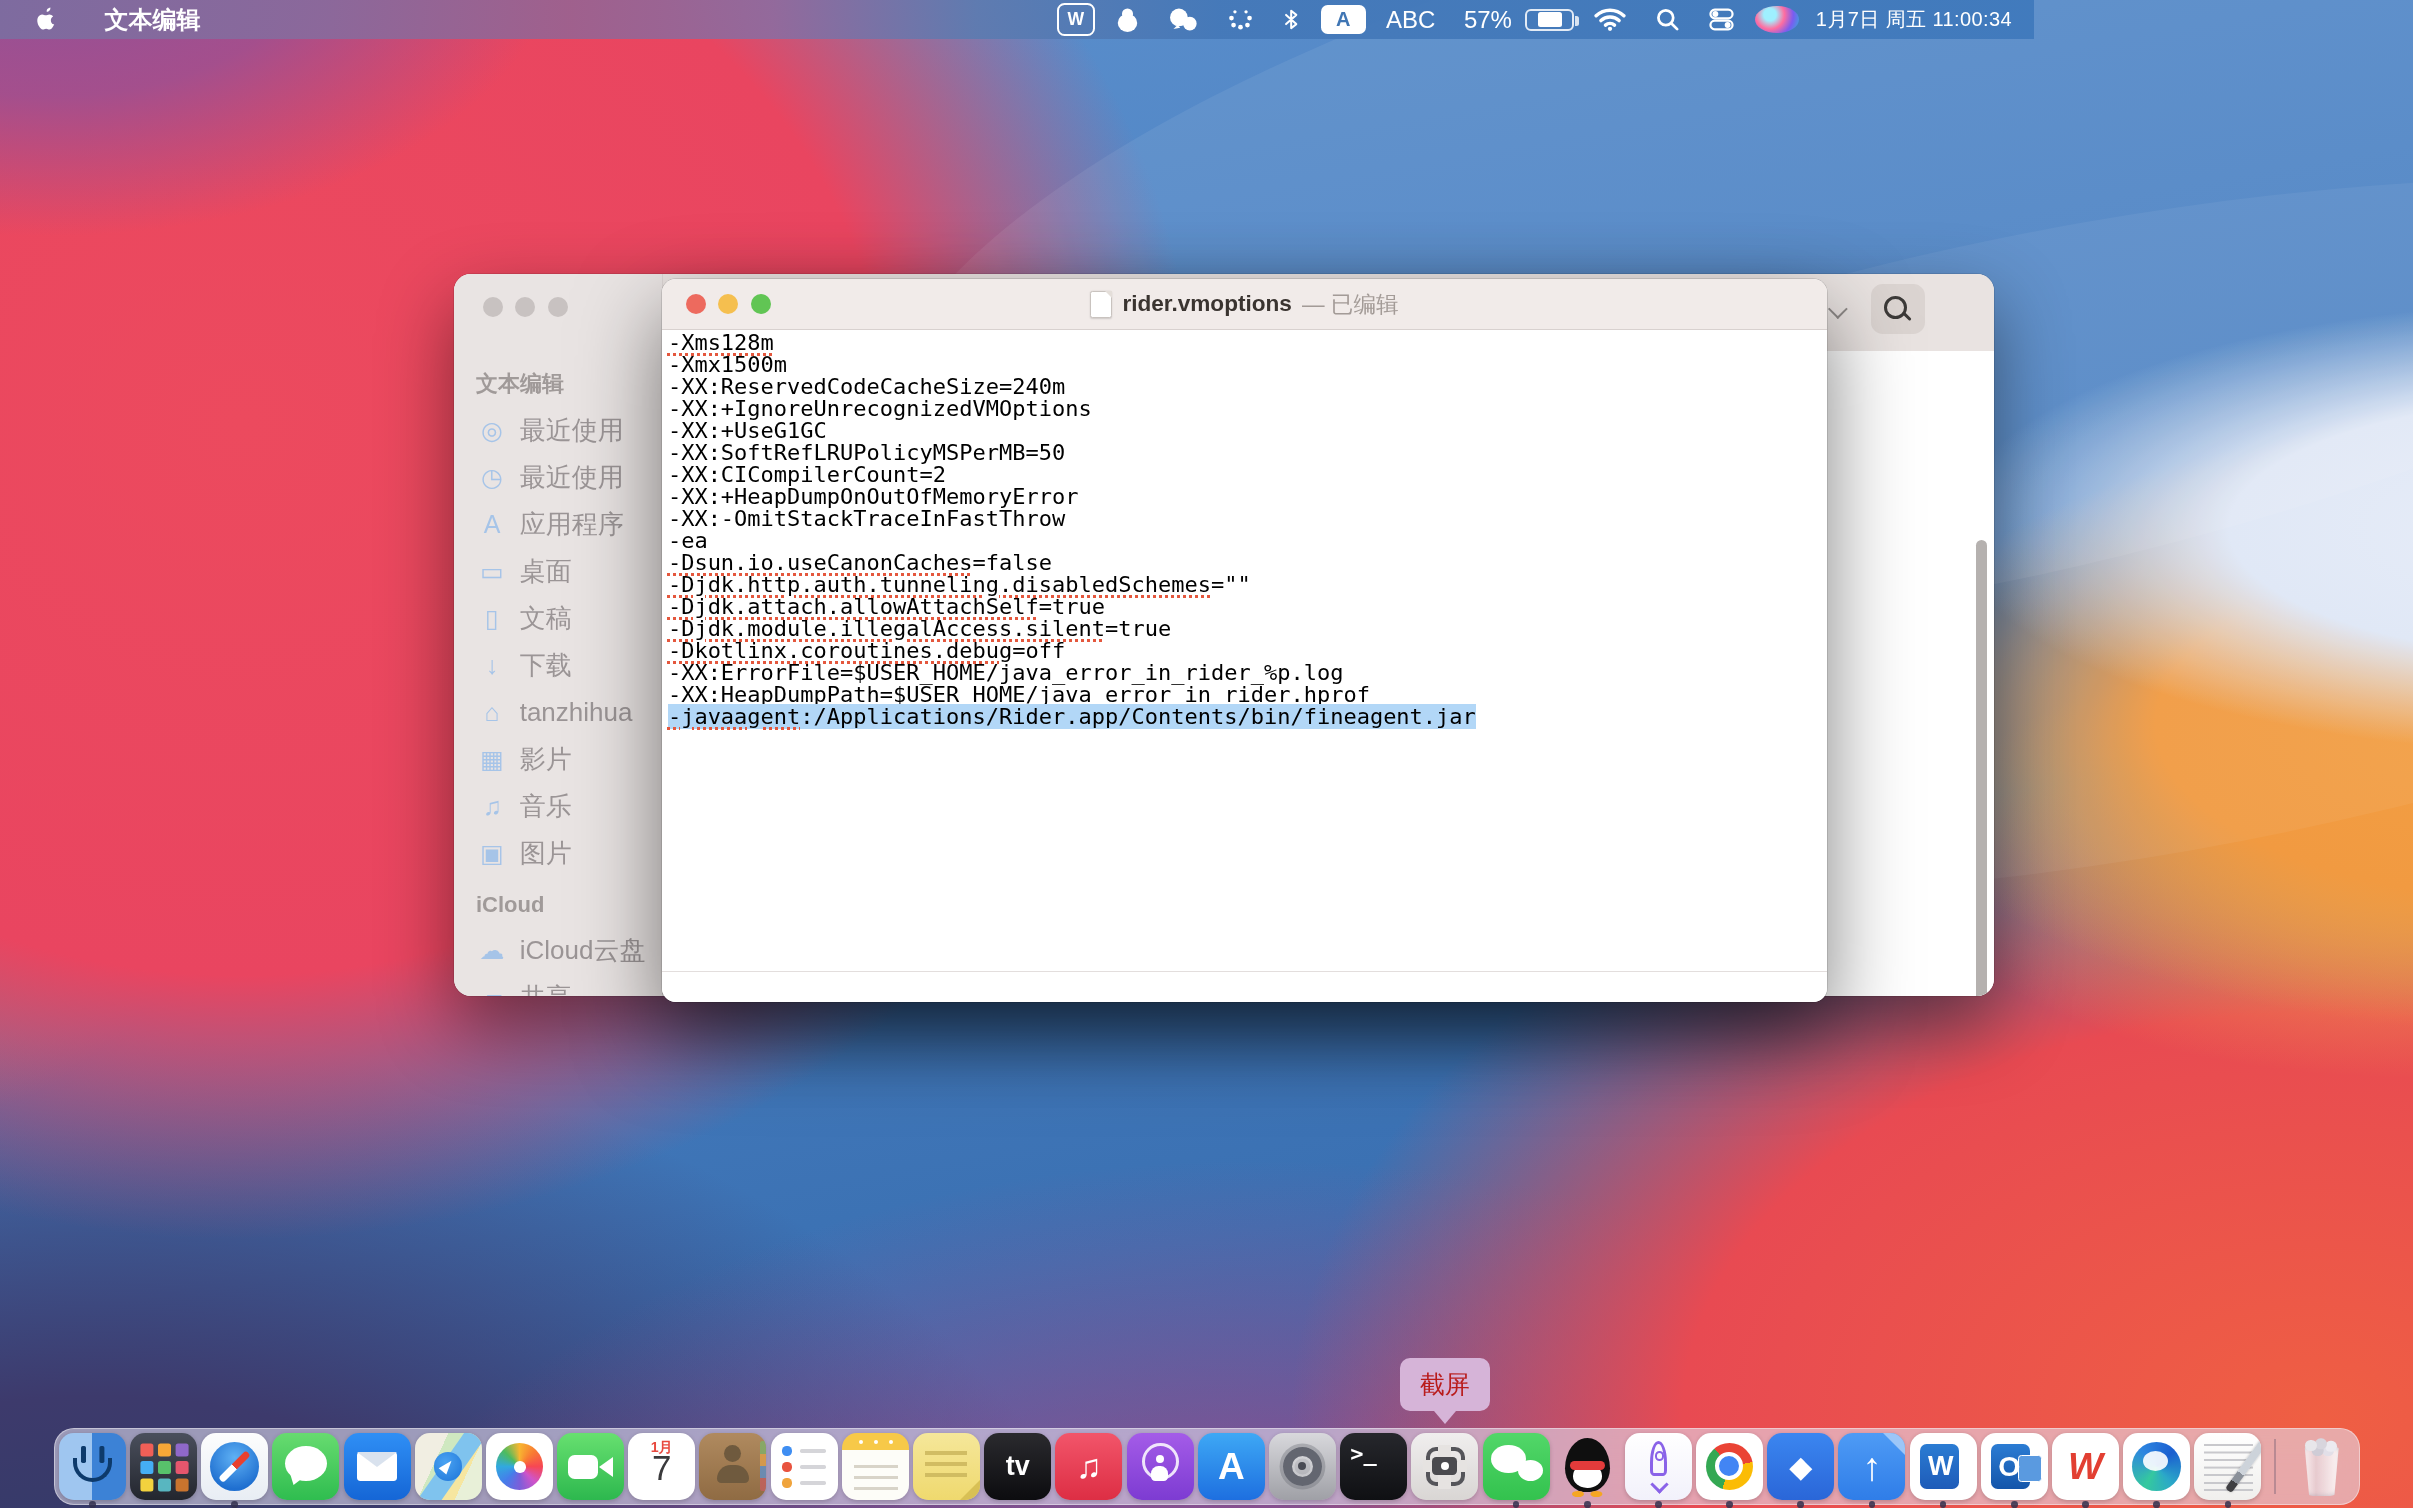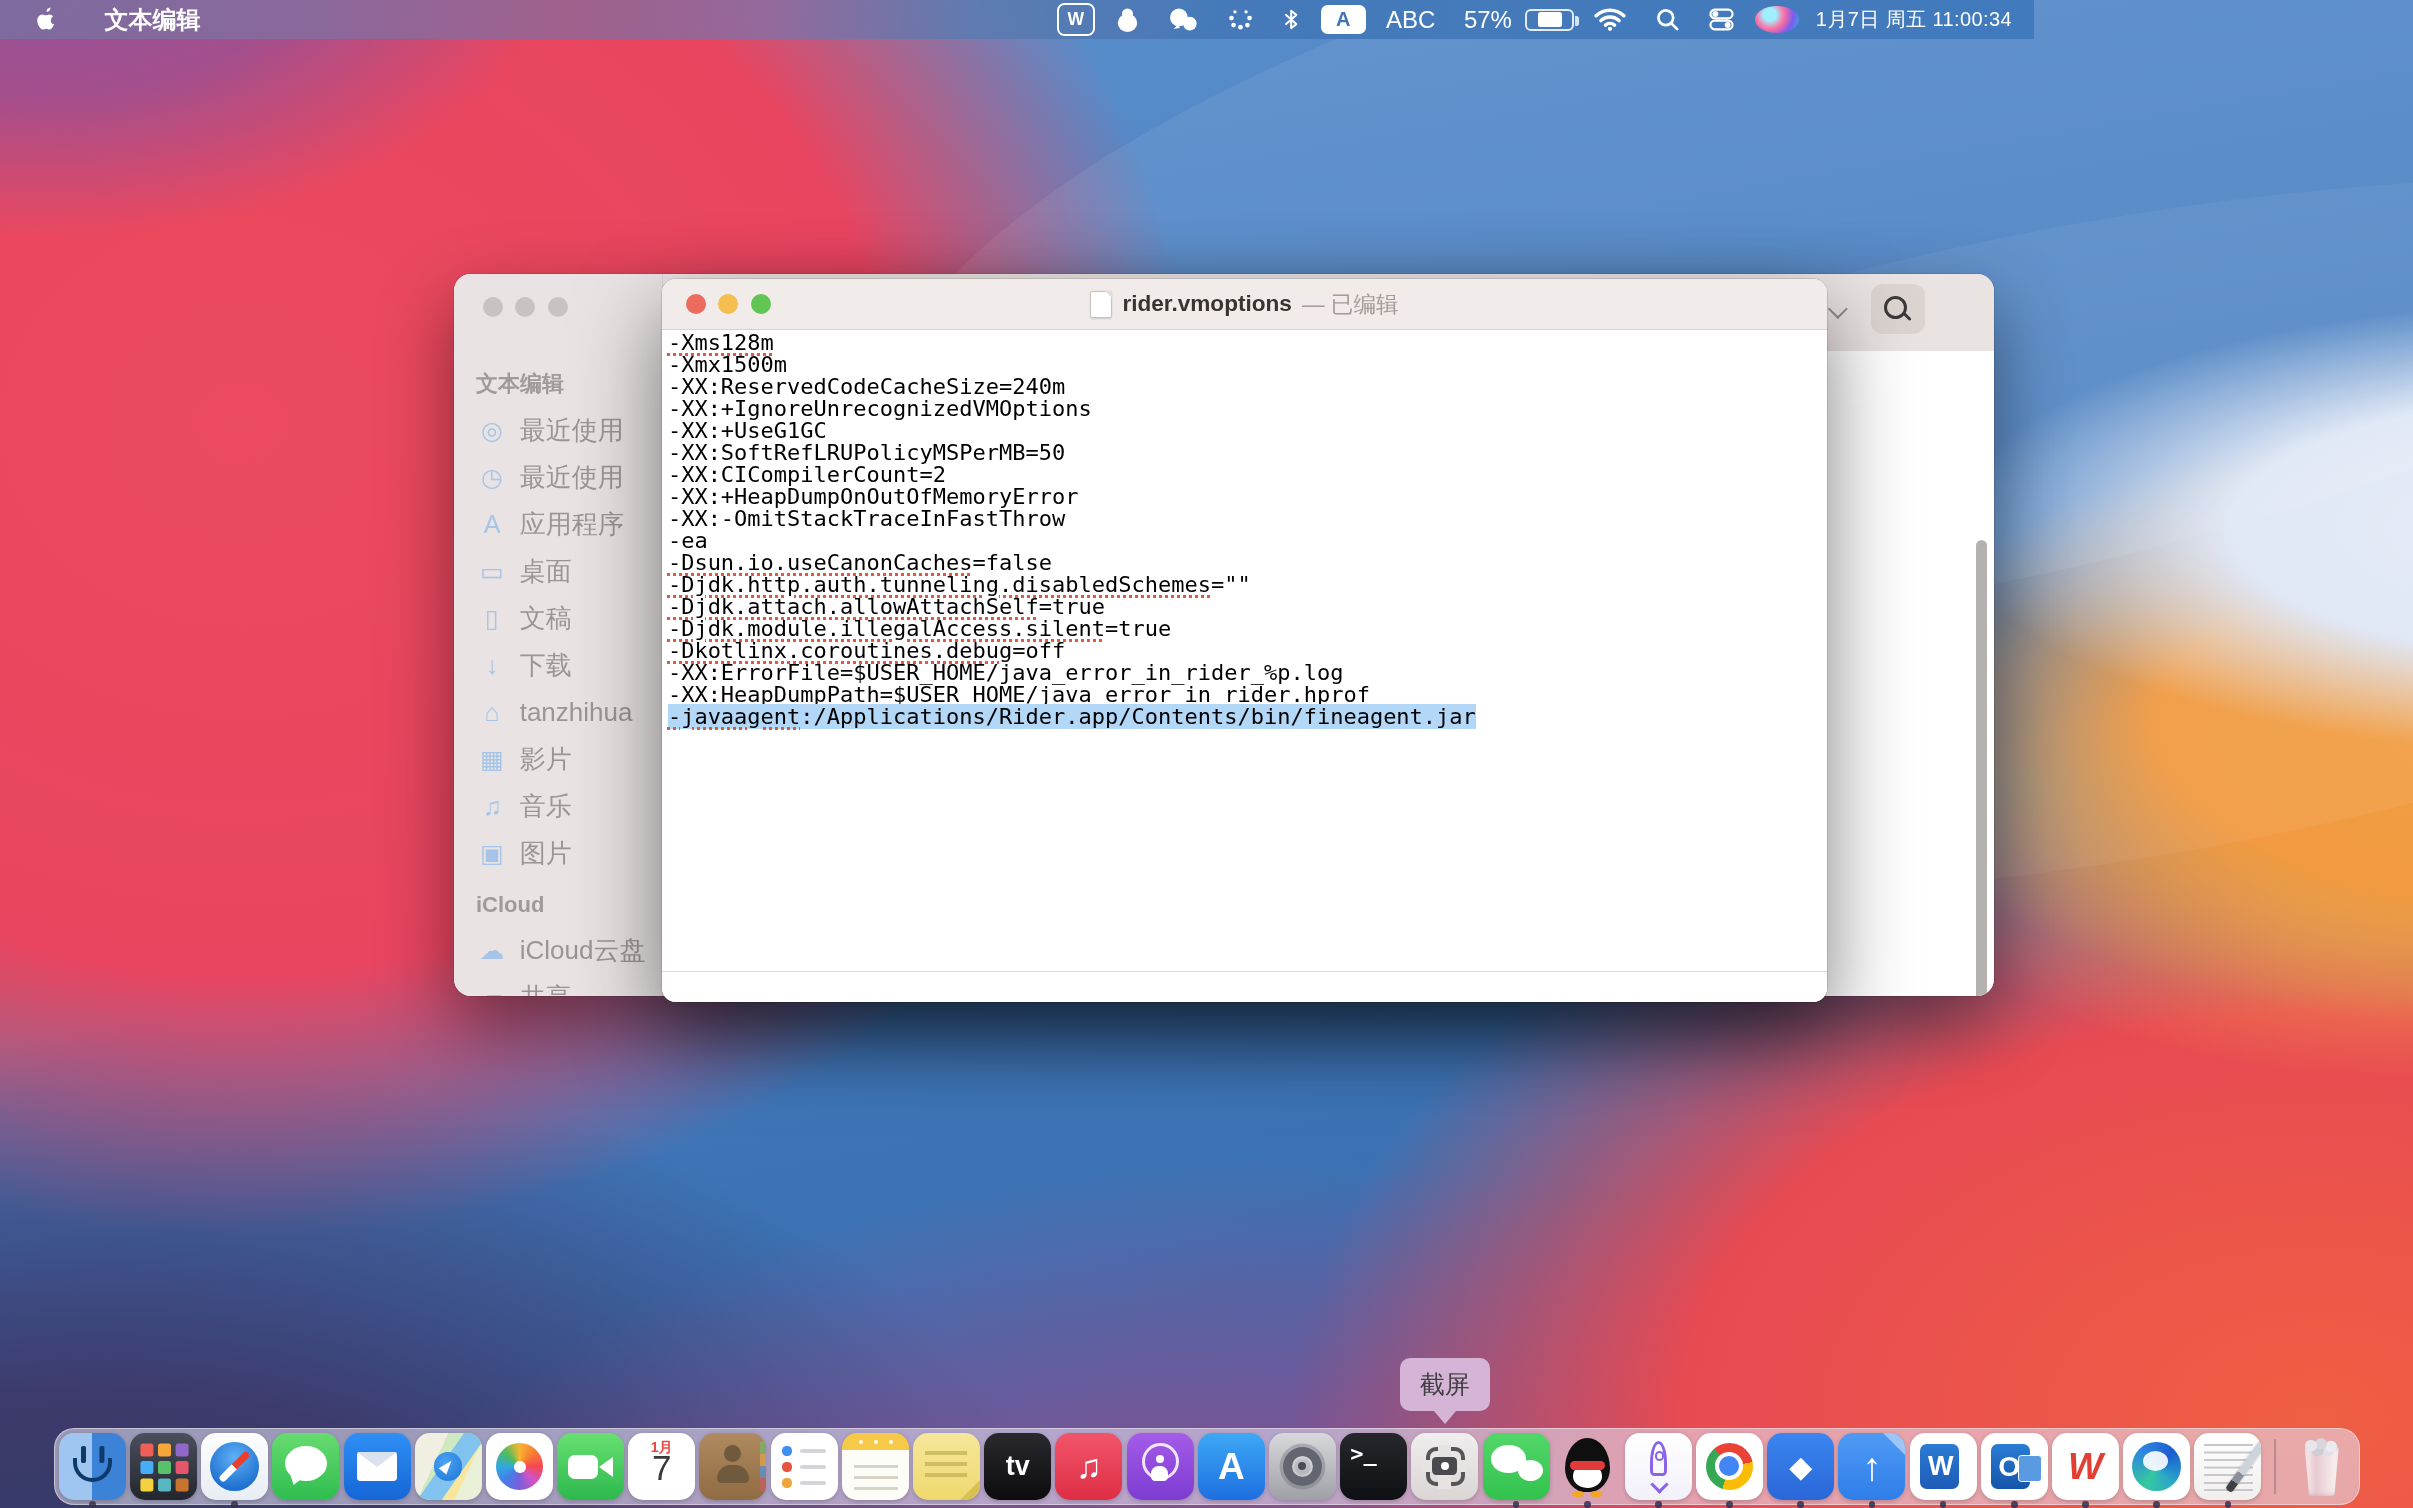--- a/index.html
+++ b/index.html
@@ -211,21 +211,21 @@
     background:linear-gradient(180deg,#cdd3da 0 68%,#8a9099 68% 84%,#3f3f42 84%);box-shadow:0 0 2.5px rgba(0,0,0,.25);}
   .t-trash{background:transparent;box-shadow:none;}
   .t-trash .x1{left:15px;top:14.2px;width:37px;height:49px;border-radius:4.2px 4.2px 10px 10px;
     background:linear-gradient(90deg,rgba(255,255,255,.85),rgba(230,230,238,.55) 35%,rgba(255,255,255,.9));
     clip-path:polygon(4% 0,96% 0,84% 100%,16% 100%);box-shadow:inset 0 0 5px rgba(120,120,140,.4);}
   .t-trash .x2{left:17px;top:6.7px;width:11.7px;height:11.7px;border-radius:50%;background:#e8e6ea;
     box-shadow:10px -1.7px 0 #d8d5dd,20px 0.8px 0 #eceaf0,6.7px 5px 0 #cfccd6,17px 5px 0 #e2dfe8;}
 
   
   #dock-tooltip{position:absolute;bottom:calc(100% + 22px);left:50%;transform:translateX(-50%);
-    background:#d6b4d8;color:#404040;font-size:25px;padding:10px 20px;border-radius:10px;white-space:nowrap;z-index:7;}
+    background:#d6b4d8;color:#b91c1c;font-size:25px;padding:10px 20px;border-radius:10px;white-space:nowrap;z-index:7;}
   #dock-tooltip::after{content:"";position:absolute;left:50%;top:100%;margin-left:-11px;
     border-left:11px solid transparent;border-right:11px solid transparent;border-top:13.4px solid #d6b4d8;}
 </style>
 </head>
 <body>
 
 <div id="stage">
   <div id="wallpaper">
     <div class="wave" id="wave1"></div>
     <div class="wave" id="wave2"></div>

